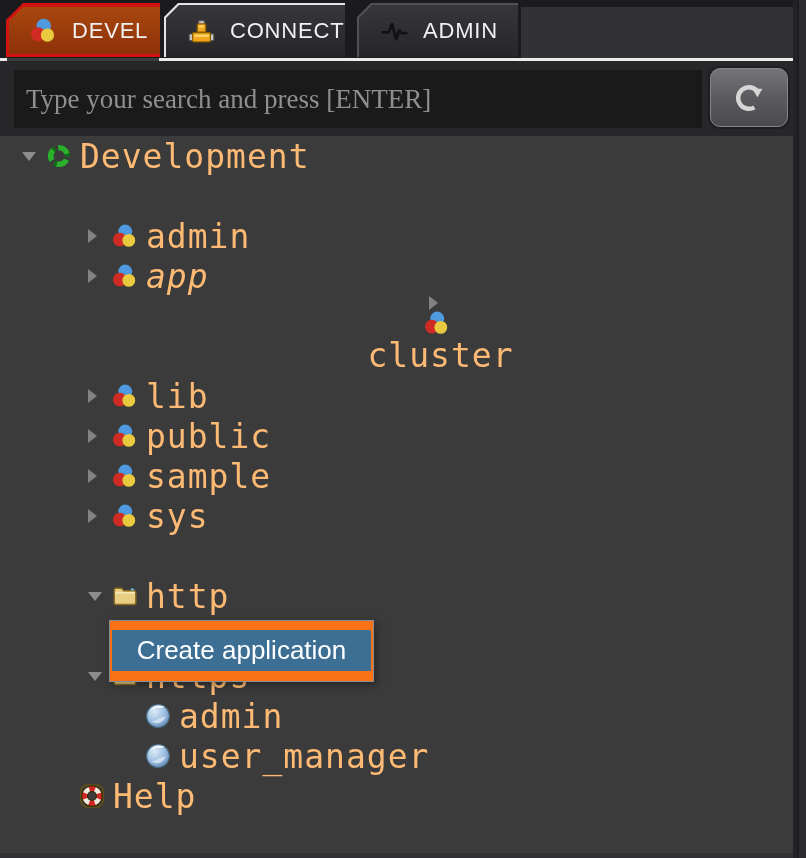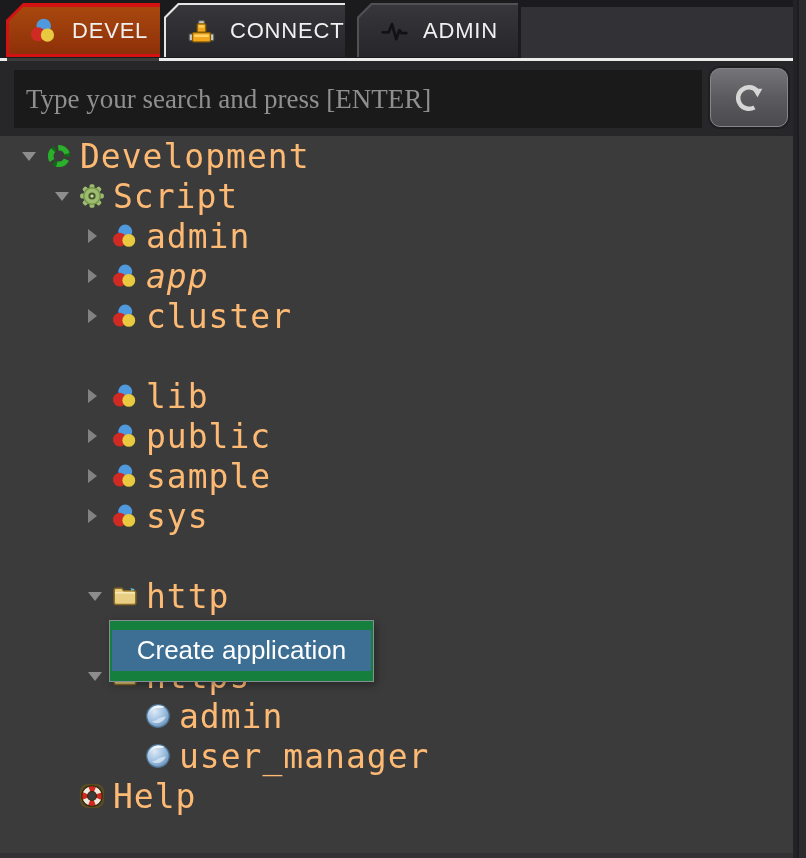--- a/index.html
+++ b/index.html
@@ -36,21 +36,21 @@
   .tree{position:absolute;top:136px;left:0;width:793px;height:722px;background:#3b3b3b;}
   .trow{position:absolute;left:0;right:0;height:40px;display:flex;align-items:center;box-sizing:border-box;color:#fdba74;font-family:"DejaVu Sans Mono",monospace;font-size:33px;letter-spacing:1px;cursor:default;}
   .arrow{width:24px;min-width:24px;height:40px;display:flex;align-items:center;}
   .arrow.expanded::before{content:"";width:0;height:0;border-left:7px solid transparent;border-right:7px solid transparent;border-top:9px solid #8d8d8d;}
   .arrow.collapsed::before{content:"";width:0;height:0;border-top:7px solid transparent;border-bottom:7px solid transparent;border-left:9px solid #828282;}
   .ticon{width:26px;height:26px;min-width:26px;margin-right:8px;display:flex;}
   .ticon svg{width:26px;height:26px;}
   .tlabel{white-space:pre;}
 
   
-  .context-menu{position:absolute;left:109px;top:620px;width:265px;box-sizing:border-box;background:#15803d;border:1px solid #868d93;box-shadow:2px 3px 8px rgba(0,0,0,0.35);padding:9px 2px 10px 2px;z-index:15;}
+  .context-menu{position:absolute;left:109px;top:620px;width:265px;box-sizing:border-box;background:#f97316;border:1px solid #868d93;box-shadow:2px 3px 8px rgba(0,0,0,0.35);padding:9px 2px 10px 2px;z-index:15;}
   .menu-item{height:41px;background:#3d6e94;display:flex;align-items:center;justify-content:center;color:#ffffff;font-family:"Liberation Sans",sans-serif;font-size:26px;font-weight:500;cursor:pointer;}
 
   
   .right-strip{position:absolute;top:0;right:0;width:13px;height:858px;background:linear-gradient(90deg,#232327 0px,#232327 4px,#1d1d20 4px,#1d1d20 6px,#2c2c2f 6px,#2c2c2f 13px);z-index:20;}
   .bottom-edge{position:absolute;left:0;bottom:0;width:793px;height:5px;background:#323235;z-index:4;}
 </style>
 </head>
 <body>
 
 <div class="app">
@@ -123,38 +123,20 @@
         <span class="ticon">
           <svg viewBox="0 0 26 26">
             <g fill="none">
               <circle cx="13" cy="13" r="8.3" stroke="#2ab02a" stroke-width="5.6" stroke-dasharray="11.5 5.9" transform="rotate(-95 13 13)"></circle>
               <circle cx="13" cy="13" r="8.3" stroke="#0e6c12" stroke-width="5.6" stroke-dasharray="2.6 14.8" transform="rotate(-135 13 13)"></circle>
             </g>
           </svg>
         </span>
         <span class="tlabel">Development</span>
       </div>
-      <div class="trow" style="top: 40px; padding-left: 55px;">
-        <span class="arrow expanded"></span>
-        <span class="ticon">
-          <svg viewBox="0 0 26 26">
-            <g fill="#9dbc70">
-              <rect x="10.6" y="1.2" width="4.8" height="23.6" rx="1.6"></rect>
-              <rect x="10.6" y="1.2" width="4.8" height="23.6" rx="1.6" transform="rotate(90 13 13)"></rect>
-              <rect x="10.6" y="1.2" width="4.8" height="23.6" rx="1.6" transform="rotate(45 13 13)"></rect>
-              <rect x="10.6" y="1.2" width="4.8" height="23.6" rx="1.6" transform="rotate(-45 13 13)"></rect>
-              <circle cx="13" cy="13" r="8.2"></circle>
-            </g>
-            <circle cx="13" cy="13" r="8.2" fill="none" stroke="#76954a" stroke-width="1.6"></circle>
-            <circle cx="13" cy="13" r="3.6" fill="#44582b"></circle>
-            <circle cx="13" cy="13" r="1.6" fill="#cfe3a8"></circle>
-          </svg>
-        </span>
-        <span class="tlabel">Script</span>
-      </div>
       <div class="trow" style="top: 80px; padding-left: 88px;">
         <span class="arrow collapsed"></span>
         <span class="ticon">
           <svg viewBox="0 0 26 26">
             <circle cx="13.2" cy="8.6" r="7" fill="#4f9ade"></circle>
             <circle cx="7.8" cy="16.6" r="6.8" fill="#cf2b24"></circle>
             <circle cx="16.8" cy="17.4" r="6.4" fill="#e9c93f"></circle>
           </svg>
         </span>
         <span class="tlabel">admin</span>
@@ -163,21 +145,21 @@
         <span class="arrow collapsed"></span>
         <span class="ticon">
           <svg viewBox="0 0 26 26">
             <circle cx="13.2" cy="8.6" r="7" fill="#4f9ade"></circle>
             <circle cx="7.8" cy="16.6" r="6.8" fill="#cf2b24"></circle>
             <circle cx="16.8" cy="17.4" r="6.4" fill="#e9c93f"></circle>
           </svg>
         </span>
         <span class="tlabel">app</span>
       </div>
-      <div class="trow" style="top: 160px; padding-left: 88px;">
+      <div class="trow" style="top: 160px; padding-left: 88px; flex-direction: column;">
         <span class="arrow collapsed"></span>
         <span class="ticon">
           <svg viewBox="0 0 26 26">
             <circle cx="13.2" cy="8.6" r="7" fill="#4f9ade"></circle>
             <circle cx="7.8" cy="16.6" r="6.8" fill="#cf2b24"></circle>
             <circle cx="16.8" cy="17.4" r="6.4" fill="#e9c93f"></circle>
           </svg>
         </span>
         <span class="tlabel">cluster</span>
       </div>

